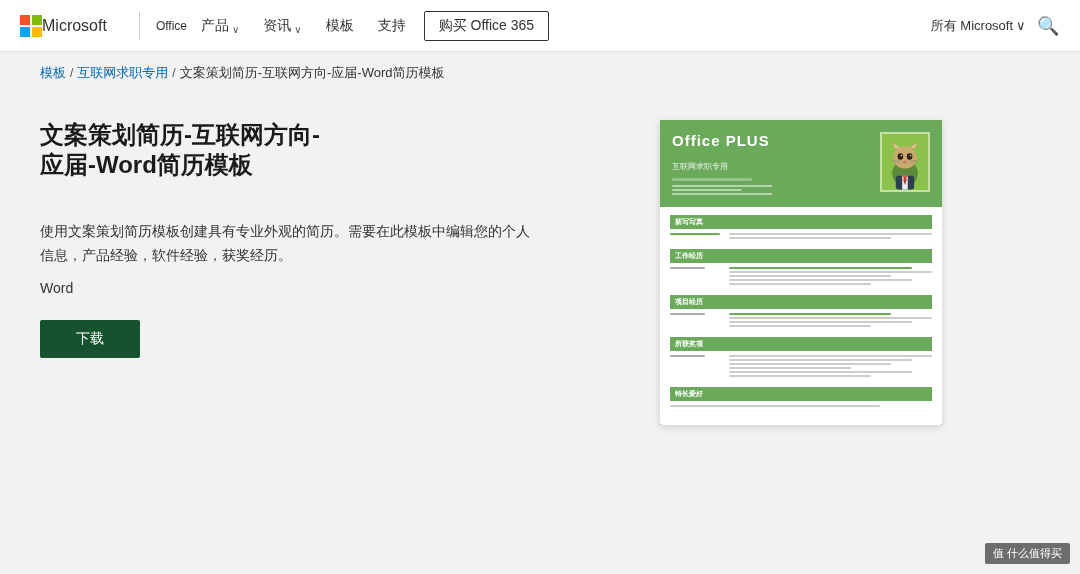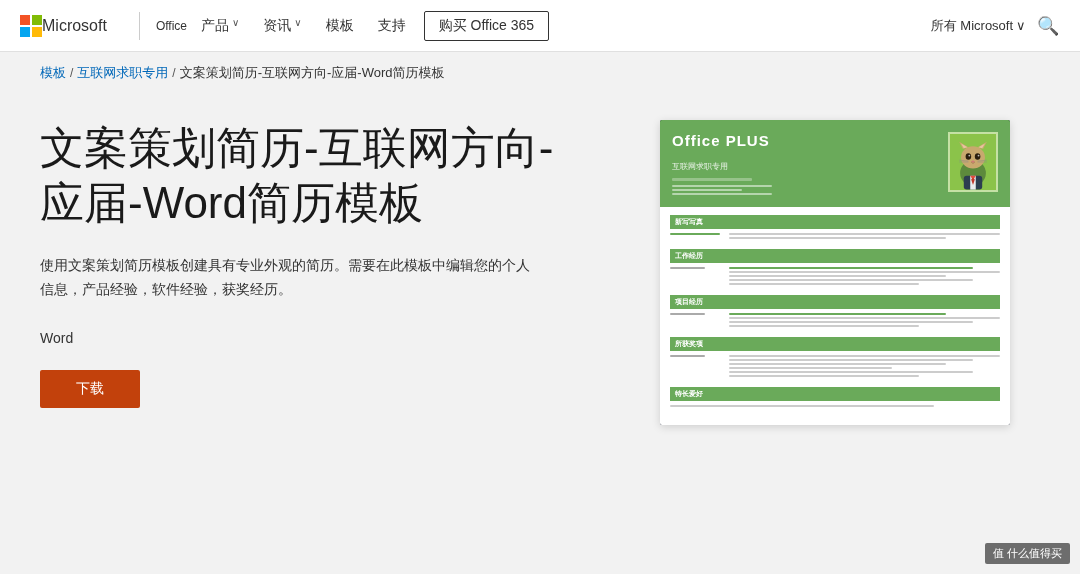--- a/index.html
+++ b/index.html
@@ -50,21 +50,21 @@
       margin-right: 4px;
     }
     .navbar-nav {
       display: flex;
       align-items: center;
       gap: 4px;
       flex: 1;
     }
     .nav-item {
       display: flex;
-      align-items: flex-start;
+      align-items: flex-end;
       gap: 3px;
       padding: 6px 10px;
       font-size: 14px;
       color: #333;
       cursor: pointer;
       border-radius: 2px;
       font-family: Liberation Serif, serif;
     }
     .nav-chevron {
       font-size: 10px;
@@ -128,46 +128,46 @@
       padding: 30px 40px 40px 40px;
       display: flex;
       gap: 40px;
       align-items: flex-start;
     }
     .content-left {
       flex: 1;
       max-width: 580px;
     }
     .page-title {
-      font-size: 44px;
-      font-weight: 400;
+      font-size: 24px;
+      font-weight: 700;
       color: #1a1a1a;
       line-height: 1.25;
-      margin-bottom: 24px;
+      margin-bottom: 40px;
     }
     .page-description {
       font-size: 14px;
       color: #333;
       line-height: 1.7;
-      margin-bottom: 28px;
+      margin-bottom: 12px;
       max-width: 500px;
     }
     .template-type {
       font-size: 14px;
       color: #333;
       margin-bottom: 24px;
       font-weight: 400;
     }
     .action-buttons {
       display: flex;
       gap: 12px;
       margin-top: 8px;
     }
     .btn-download {
-      background: #c2410c;
+      background: #14532d;
       color: #fff;
       border: none;
       padding: 10px 32px;
       font-size: 14px;
       cursor: pointer;
       border-radius: 2px;
       min-width: 100px;
     }
     .btn-edit {
       background: transparent;
@@ -182,21 +182,21 @@
     
     .content-right {
       width: 300px;
       flex-shrink: 0;
     }
     .preview-card {
       background: #0f172a;
       box-shadow: 0 2px 8px rgba(0,0,0,0.15);
       border-radius: 2px;
       overflow: hidden;
-      width: 350px;
+      width: 282px;
     }
     .preview-header {
       background: #6aaa5a;
       padding: 12px 12px 10px 12px;
       display: flex;
       justify-content: space-between;
       align-items: flex-start;
     }
     .preview-logo-area {
       flex: 1;

